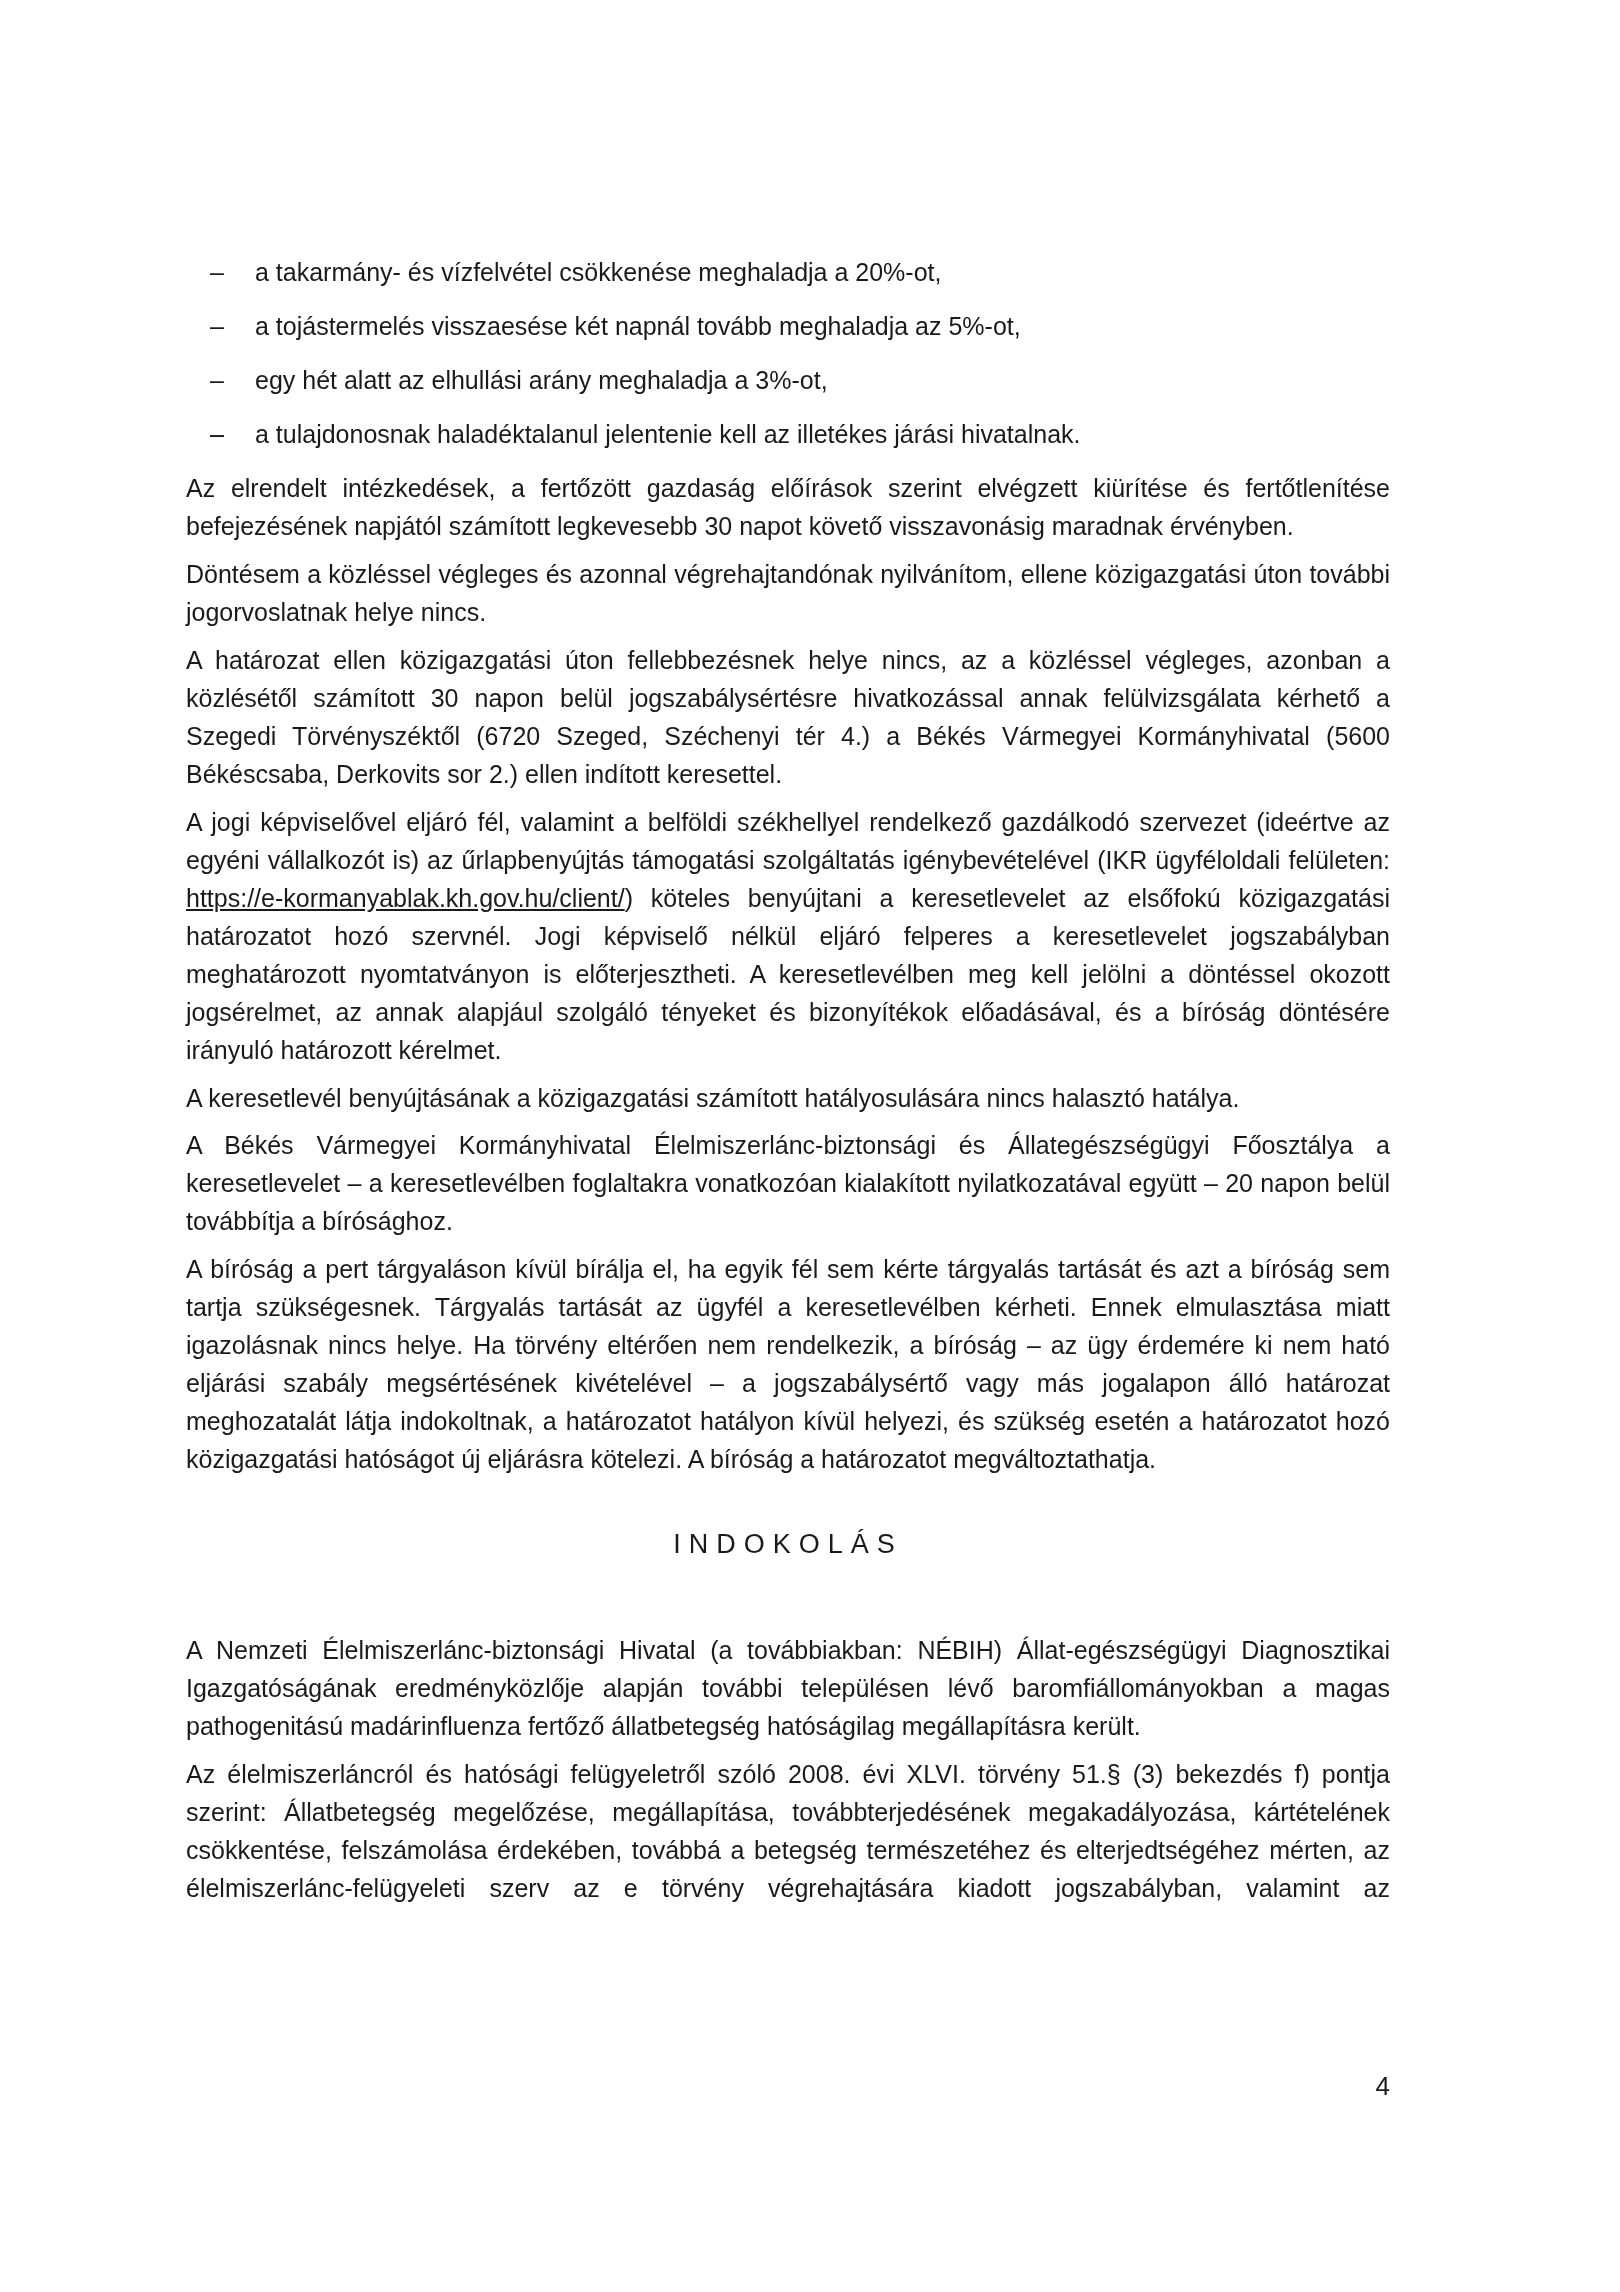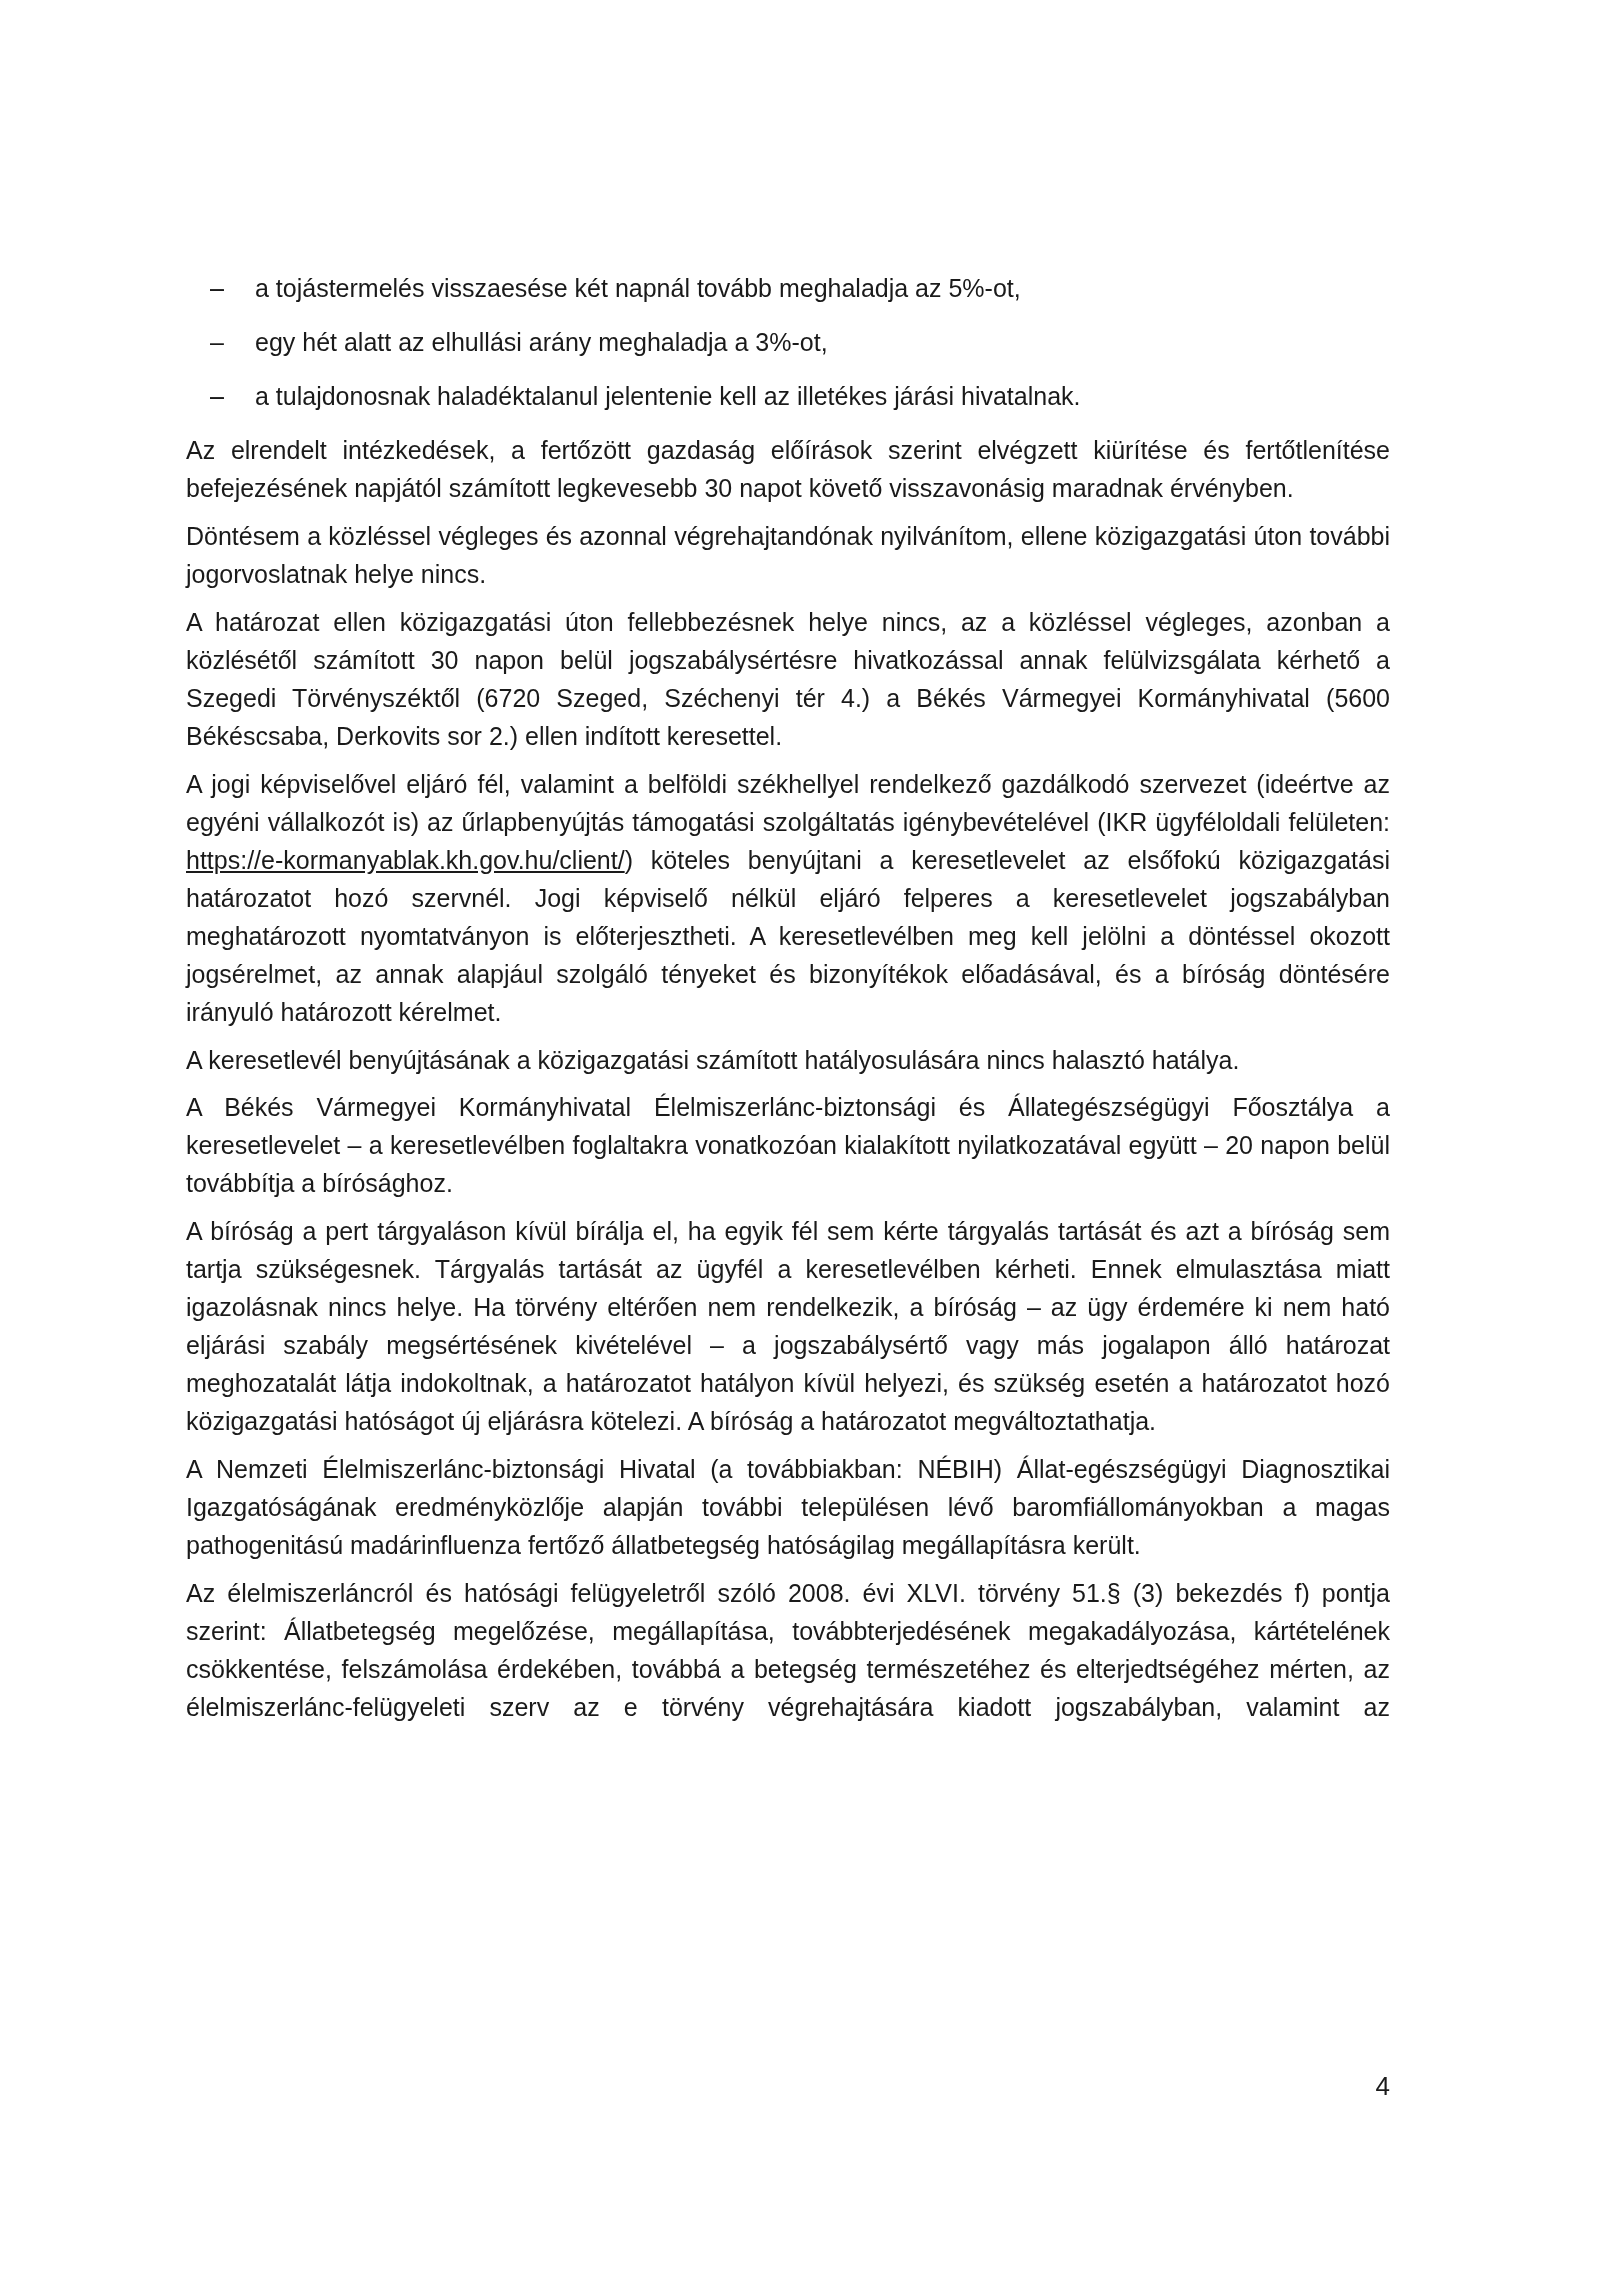--- a/index.html
+++ b/index.html
@@ -75,20 +75,21 @@
 </style>
 </head>
 <body>
 
 <div class="page">
   <div class="content">
 
     <ul class="bullets">
       <li>
         <span class="marker">–</span>
+        <span>a takarmány- és vízfelvétel csökkenése meghaladja a 20%-ot,</span>
       </li>
       <li>
         <span class="marker">–</span>
         <span>a tojástermelés visszaesése két napnál tovább meghaladja az 5%-ot,</span>
       </li>
       <li>
         <span class="marker">–</span>
         <span>egy hét alatt az elhullási arány meghaladja a 3%-ot,</span>
       </li>
       <li>
@@ -108,20 +109,21 @@
 
     <p class="body-par"><span>A jogi képviselővel eljáró fél, valamint a belföldi székhellyel rendelkező gazdálkodó szervezet (ideértve az egyéni vállalkozót is) az űrlapbenyújtás támogatási szolgáltatás igénybevételével (IKR ügyféloldali felületen: </span><a class="doc-link">https://e-kormanyablak.kh.gov.hu/client/</a><span>) köteles benyújtani a keresetlevelet az elsőfokú közigazgatási határozatot hozó szervnél. Jogi képviselő nélkül eljáró felperes a keresetlevelet jogszabályban meghatározott nyomtatványon is előterjesztheti. A keresetlevélben meg kell jelölni a döntéssel okozott jogsérelmet, az annak alapjául szolgáló tényeket és bizonyítékok előadásával, és a bíróság döntésére irányuló határozott kérelmet.</span></p>
 
     <p class="body-par">A keresetlevél benyújtásának a közigazgatási számított hatályosulására nincs halasztó hatálya.</p>
 
     <p class="body-par">A Békés Vármegyei Kormányhivatal Élelmiszerlánc-biztonsági és Állategészségügyi Főosztálya a keresetlevelet – a keresetlevélben foglaltakra vonatkozóan kialakított nyilatkozatával együtt – 20 napon belül továbbítja a bírósághoz.</p>
 
 
     <p class="body-par">A bíróság a pert tárgyaláson kívül bírálja el, ha egyik fél sem kérte tárgyalás tartását és azt a bíróság sem tartja szükségesnek. Tárgyalás tartását az ügyfél a keresetlevélben kérheti. Ennek elmulasztása miatt igazolásnak nincs helye. Ha törvény eltérően nem rendelkezik, a bíróság – az ügy érdemére ki nem ható eljárási szabály megsértésének kivételével – a jogszabálysértő vagy más jogalapon álló határozat meghozatalát látja indokoltnak, a határozatot hatályon kívül helyezi, és szükség esetén a határozatot hozó közigazgatási hatóságot új eljárásra kötelezi. A bíróság a határozatot megváltoztathatja.</p>
 
+    <h2 class="section-heading">INDOKOLÁS</h2>
 
     <p class="body-par">A Nemzeti Élelmiszerlánc-biztonsági Hivatal (a továbbiakban: NÉBIH) Állat-egészségügyi Diagnosztikai Igazgatóságának eredményközlője alapján további településen lévő baromfiállományokban a magas pathogenitású madárinfluenza fertőző állatbetegség hatóságilag megállapításra került.</p>
 
     <p class="body-par justify-last">Az élelmiszerláncról és hatósági felügyeletről szóló 2008. évi XLVI. törvény 51.§ (3) bekezdés f) pontja szerint: Állatbetegség megelőzése, megállapítása, továbbterjedésének megakadályozása, kártételének csökkentése, felszámolása érdekében, továbbá a betegség természetéhez és elterjedtségéhez mérten, az élelmiszerlánc-felügyeleti szerv az e törvény végrehajtására kiadott jogszabályban, valamint az</p>
 
   </div>
 
   <div class="page-number">4</div>
 </div>
 

